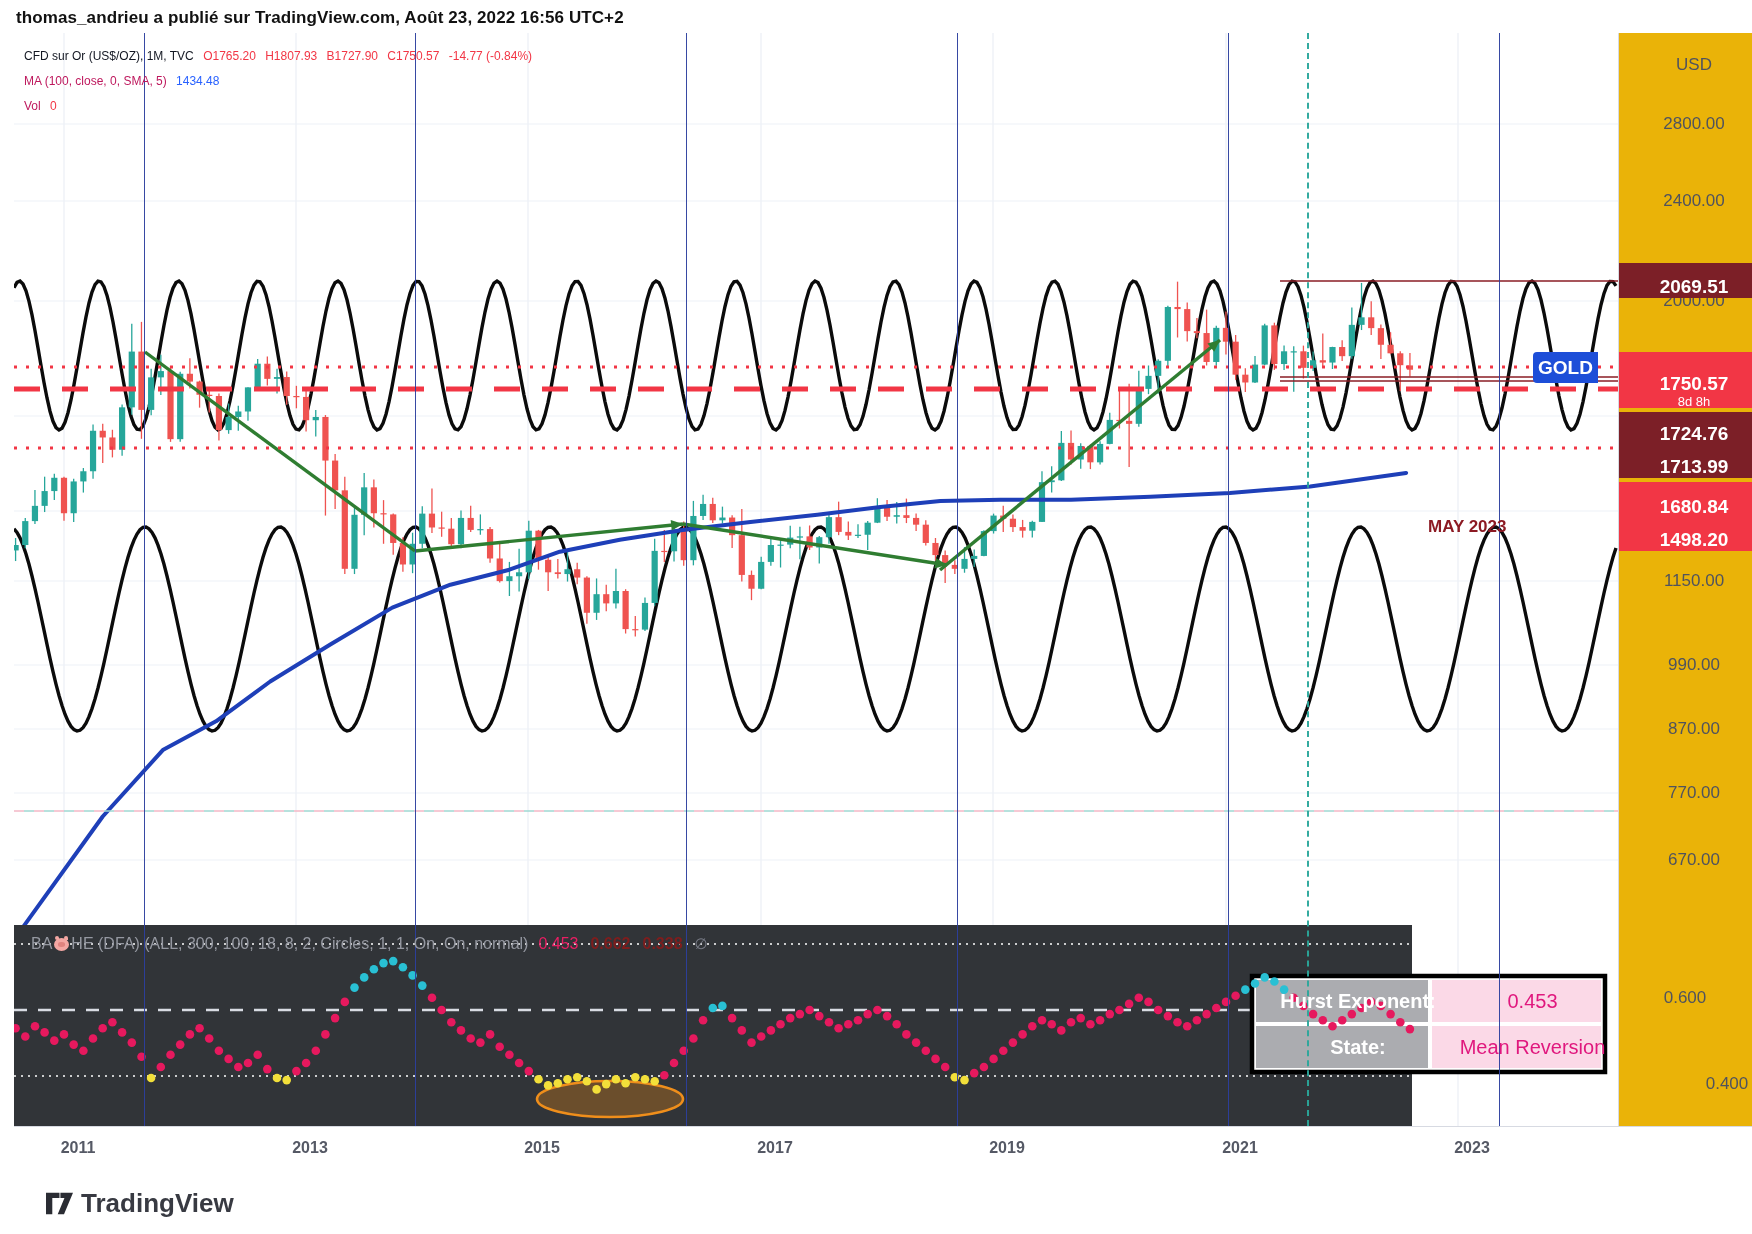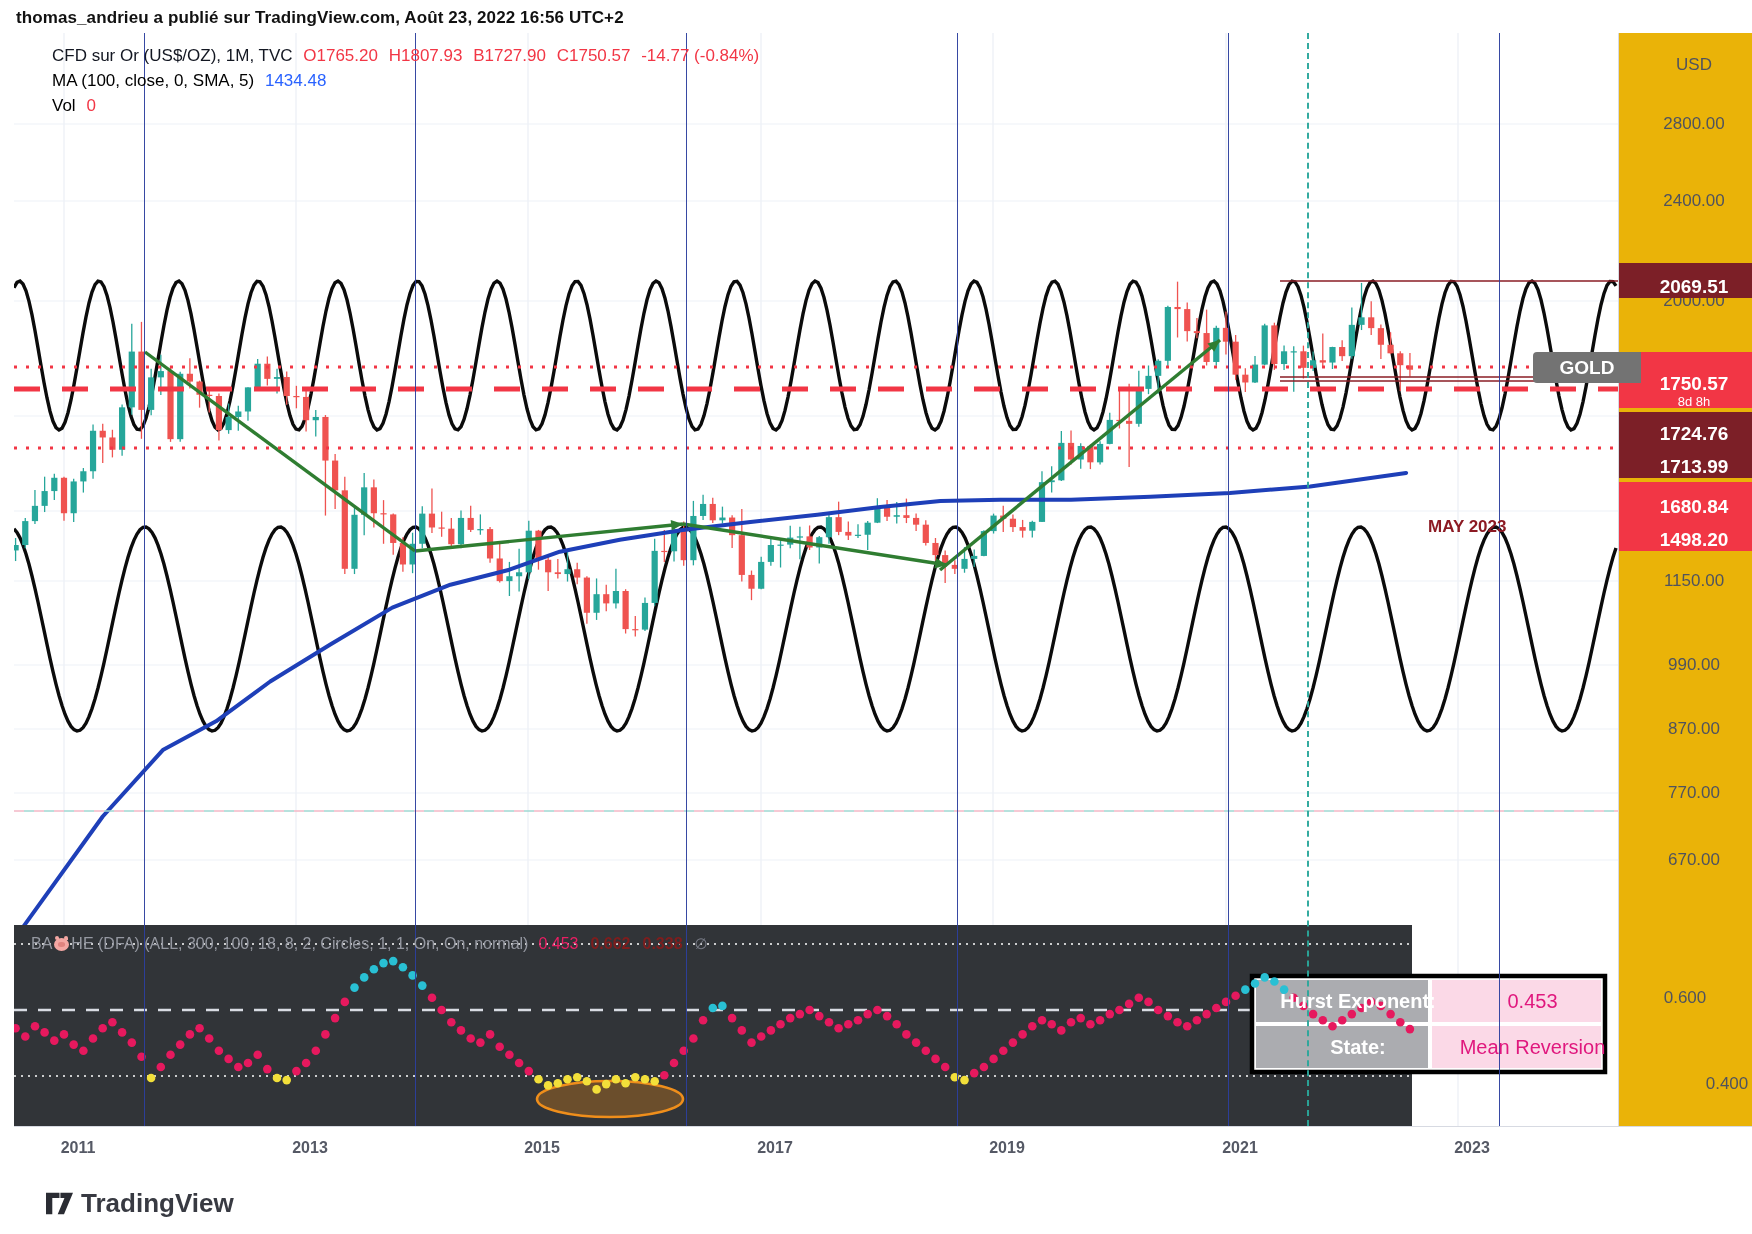--- a/index.html
+++ b/index.html
@@ -3,43 +3,43 @@
 <meta charset="utf-8">
 <style>
   html,body{margin:0;padding:0;background:#fff;}
   body{width:1752px;height:1234px;position:relative;overflow:hidden;
        font-family:"Liberation Sans","DejaVu Sans",sans-serif;color:#131722;}
   #stage{position:absolute;inset:0;}
   .hdr{position:absolute;left:16px;top:8px;font-size:17px;font-weight:700;color:#111;letter-spacing:.1px;}
   .frame{position:absolute;left:14px;top:33px;right:0;bottom:61px;border-top:1px solid #e0e3eb;border-left:1px solid #e0e3eb;}
   #plot{position:absolute;left:14px;top:33px;}
   
-  .legend{position:absolute;left:24px;top:44px;font-size:17px;line-height:24px;z-index:7;margin-left:28px;}
+  .legend{position:absolute;left:24px;top:44px;font-size:12px;line-height:24px;z-index:7;}
   .legend .row{white-space:nowrap;margin-bottom:1px;}
   .t-black{color:#131722;}
   .t-red{color:#f23645;}
   .t-blue{color:#2962ff;}
-  .t-gray{color:#000000;}
+  .t-gray{color:#be185d;}
   .legend span{margin-right:6px;}
   
   .paxis{position:absolute;left:1618px;top:33px;width:134px;height:1093px;border-left:1px solid #d7dae2;background:#eab308;z-index:4;padding-left:16px;}
   .plabel{position:absolute;left:0;width:100%;text-align:center;font-size:17px;color:#50535e;transform:translateY(-50%);}
   .badge{position:absolute;left:0;width:100%;color:#fff;text-align:center;font-weight:700;font-size:19px;z-index:5;
          display:flex;flex-direction:column;justify-content:flex-end;}
   .badge .sub{font-size:13px;font-weight:400;line-height:13px;}
   .badge.dark{background:#7c1f27;}
   .badge.red{background:#f23645;}
   
   .taxis{position:absolute;left:14px;top:1126px;width:1738px;height:47px;border-top:1px solid #d7dae2;background:#fff;z-index:4;}
   .ylabel{position:absolute;top:12px;transform:translateX(-50%);font-size:16px;color:#555965;font-weight:600;}
   
   .vline{position:absolute;top:33px;height:1093px;width:0;border-left:1.6px solid #2c3f9e;opacity:.95;z-index:3;}
   .vline.teal{border-left:2px dashed #2aa79b;}
   
-  .goldbadge{position:absolute;left:1533px;top:352px;width:108px;height:31px;background:#737373;color:#fff;
+  .goldbadge{position:absolute;left:1533px;top:352px;width:65px;height:31px;background:#1d4ed8;color:#fff;
              font-weight:700;font-size:19px;display:flex;align-items:center;justify-content:center;border-radius:4px 0 0 4px;z-index:6;}
   .may{position:absolute;left:1428px;top:517px;font-size:17px;font-weight:700;color:#8c1a23;z-index:6;}
   
   .indlabel{position:absolute;left:31px;top:934px;height:20px;display:flex;align-items:center;font-size:16px;color:#9598a1;z-index:5;white-space:nowrap;}
   .indlabel .v1{color:#e91e63;margin-left:10px;}
   .indlabel .vb{color:#7f1d1d;font-weight:700;margin-left:12px;}
   .indlabel .ghost{color:#787b86;margin-left:12px;font-size:15px;}
   .pig{display:inline-block;width:15px;height:13px;margin:0 2px;position:relative;background:#f4a7a3;border-radius:50%;}
   .pig:before{content:"";position:absolute;left:4px;top:4px;width:7px;height:5px;background:#e0837f;border-radius:45%;}
   .pig:after{content:"";position:absolute;left:1px;top:-2px;width:4px;height:4px;background:#f4a7a3;border-radius:50% 50% 0 50%;box-shadow:9px 0 0 #f4a7a3;}

